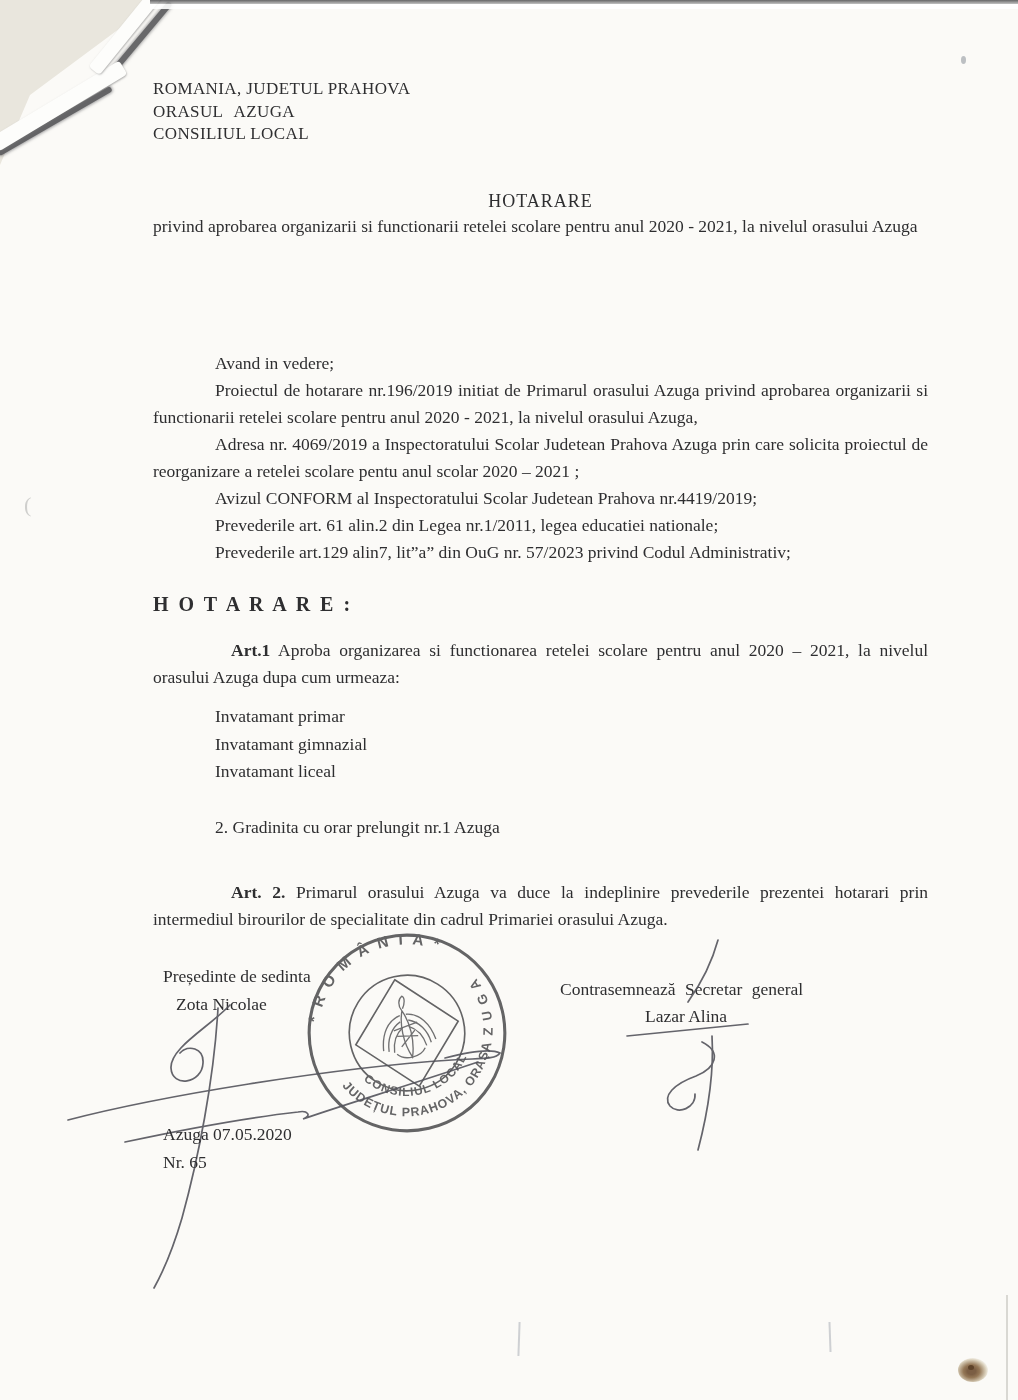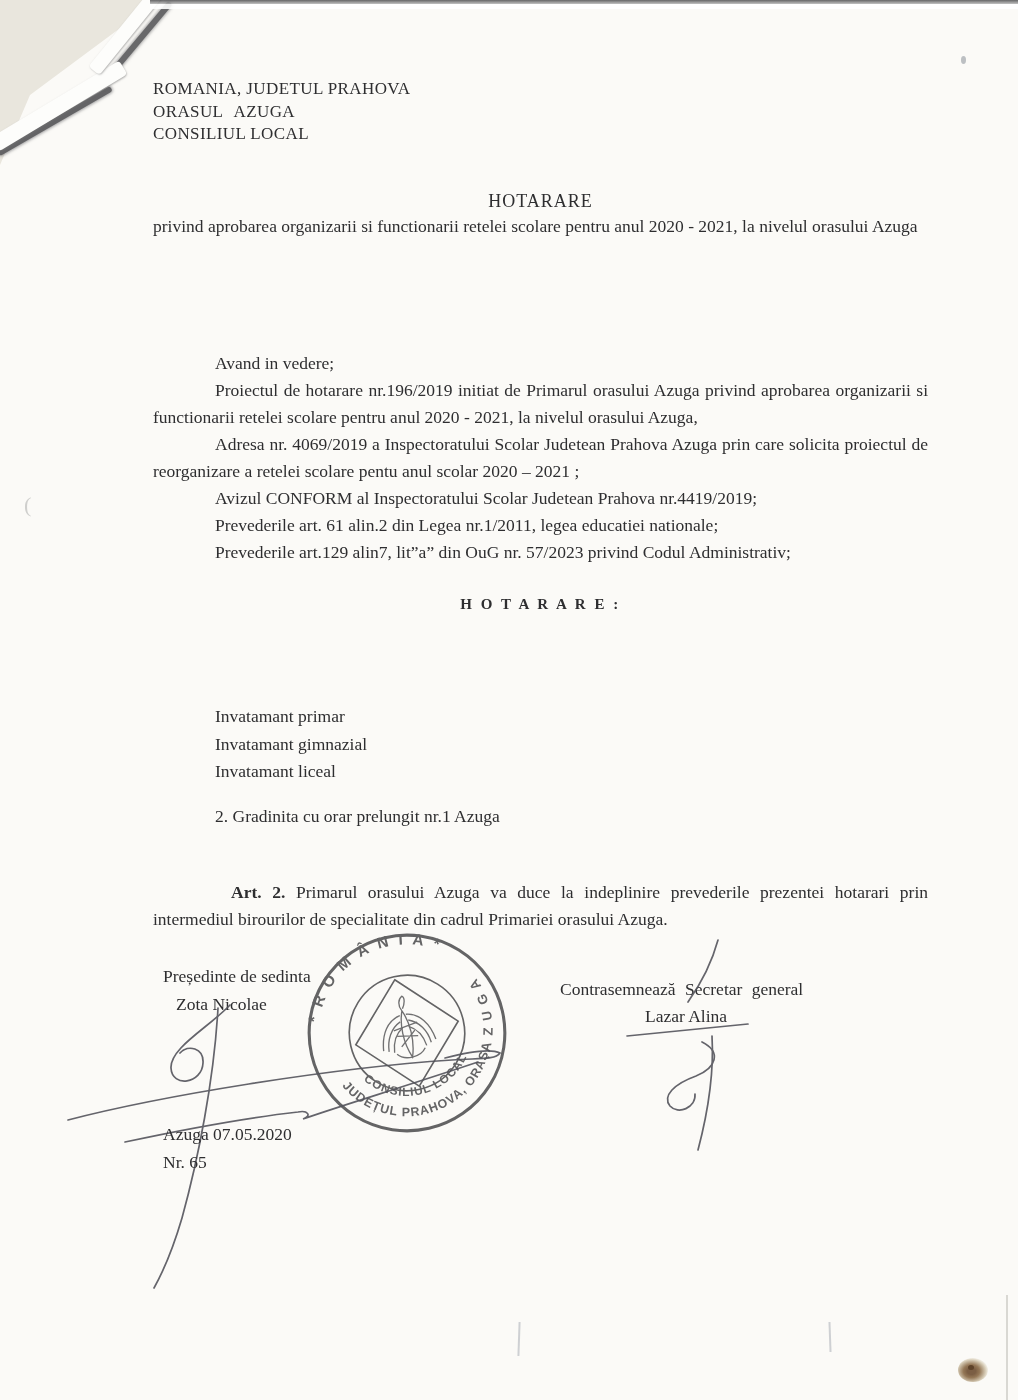--- a/index.html
+++ b/index.html
@@ -44,28 +44,28 @@
   
   .blk{position:absolute;left:153px;width:775px;font-size:17.5px;line-height:27px;}
   .header-block{top:78px;font-size:17px;line-height:22.5px;letter-spacing:.4px;}
   .ws-wide{word-spacing:7px;}
   .doc-title{top:188px;text-align:center;font-size:18px;letter-spacing:1px;}
   .doc-subtitle{top:213px;text-align:justify;}
   .preamble{top:350px;}
   .preamble p{margin:0;text-align:justify;text-indent:62px;}
   .preamble .intro{text-align:left;}
   .adoption{top:546px;text-indent:62px;font-weight:bold;letter-spacing:.2px;}
-  .decision-heading{top:591px;text-align:center;font-weight:bold;font-size:15px;letter-spacing:2.5px;}
+  .decision-heading{top:591px;font-weight:bold;font-size:20px;letter-spacing:2.5px;}
   .article{text-align:justify;text-indent:78px;}
   .art1{top:637px;}
   .art2{top:879px;}
   .b{font-weight:bold;}
   .school-list{top:703px;padding-left:62px;}
   .school-list div{line-height:27.5px;}
-  .item2{margin-top:17px;}
+  .item2{margin-top:28px;}
   .sig-left-title{position:absolute;left:163px;top:966px;font-size:17.5px;}
   .sig-left-name{position:absolute;left:176px;top:994px;font-size:17.5px;}
   .sig-right-title{position:absolute;left:560px;top:966px;font-size:17.5px;word-spacing:5px;margin-top:13px;}
   .sig-right-name{position:absolute;left:645px;top:994px;font-size:17.5px;margin-top:12px;}
   .footer-date{position:absolute;left:163px;top:1124px;font-size:17.5px;}
   .footer-number{position:absolute;left:163px;top:1152px;font-size:17.5px;}
   
   .stamp{position:absolute;left:304px;top:930px;width:206px;height:206px;transform:rotate(-13deg);opacity:.85;}
   .sig-svg{position:absolute;}
   .sig-svg-left{left:50px;top:990px;width:470px;height:300px;}
@@ -103,20 +103,24 @@
     <p class="intro" style="text-indent:62px">Avand in vedere;</p>
     <p>Proiectul de hotarare nr.196/2019 initiat de Primarul orasului Azuga privind aprobarea organizarii si functionarii retelei scolare pentru anul 2020 - 2021, la nivelul orasului Azuga,</p>
     <p>Adresa nr. 4069/2019 a Inspectoratului Scolar Judetean Prahova Azuga prin care solicita proiectul de reorganizare a retelei scolare pentu anul scolar 2020 – 2021 ;</p>
     <p>Avizul CONFORM al Inspectoratului Scolar Judetean Prahova nr.4419/2019;</p>
     <p>Prevederile art. 61 alin.2 din Legea nr.1/2011, legea educatiei nationale;</p>
     <p>Prevederile art.129 alin7, lit”a” din OuG nr. 57/2023 privind Codul Administrativ;</p>
   </div>
 
   <div class="blk decision-heading">H O T A R A R E :</div>
 
+  <div class="blk article art1">
+    <span class="b">Art.1</span>
+    <span>Aproba organizarea si functionarea retelei scolare pentru anul 2020 – 2021, la nivelul orasului Azuga dupa cum urmeaza:</span>
+  </div>
 
   <div class="blk school-list">
     <div>Invatamant primar</div>
     <div>Invatamant gimnazial</div>
     <div>Invatamant liceal</div>
     <div class="item2">2. Gradinita cu orar prelungit nr.1 Azuga</div>
   </div>
 
   <div class="blk article art2">
     <span class="b">Art. 2.</span>

